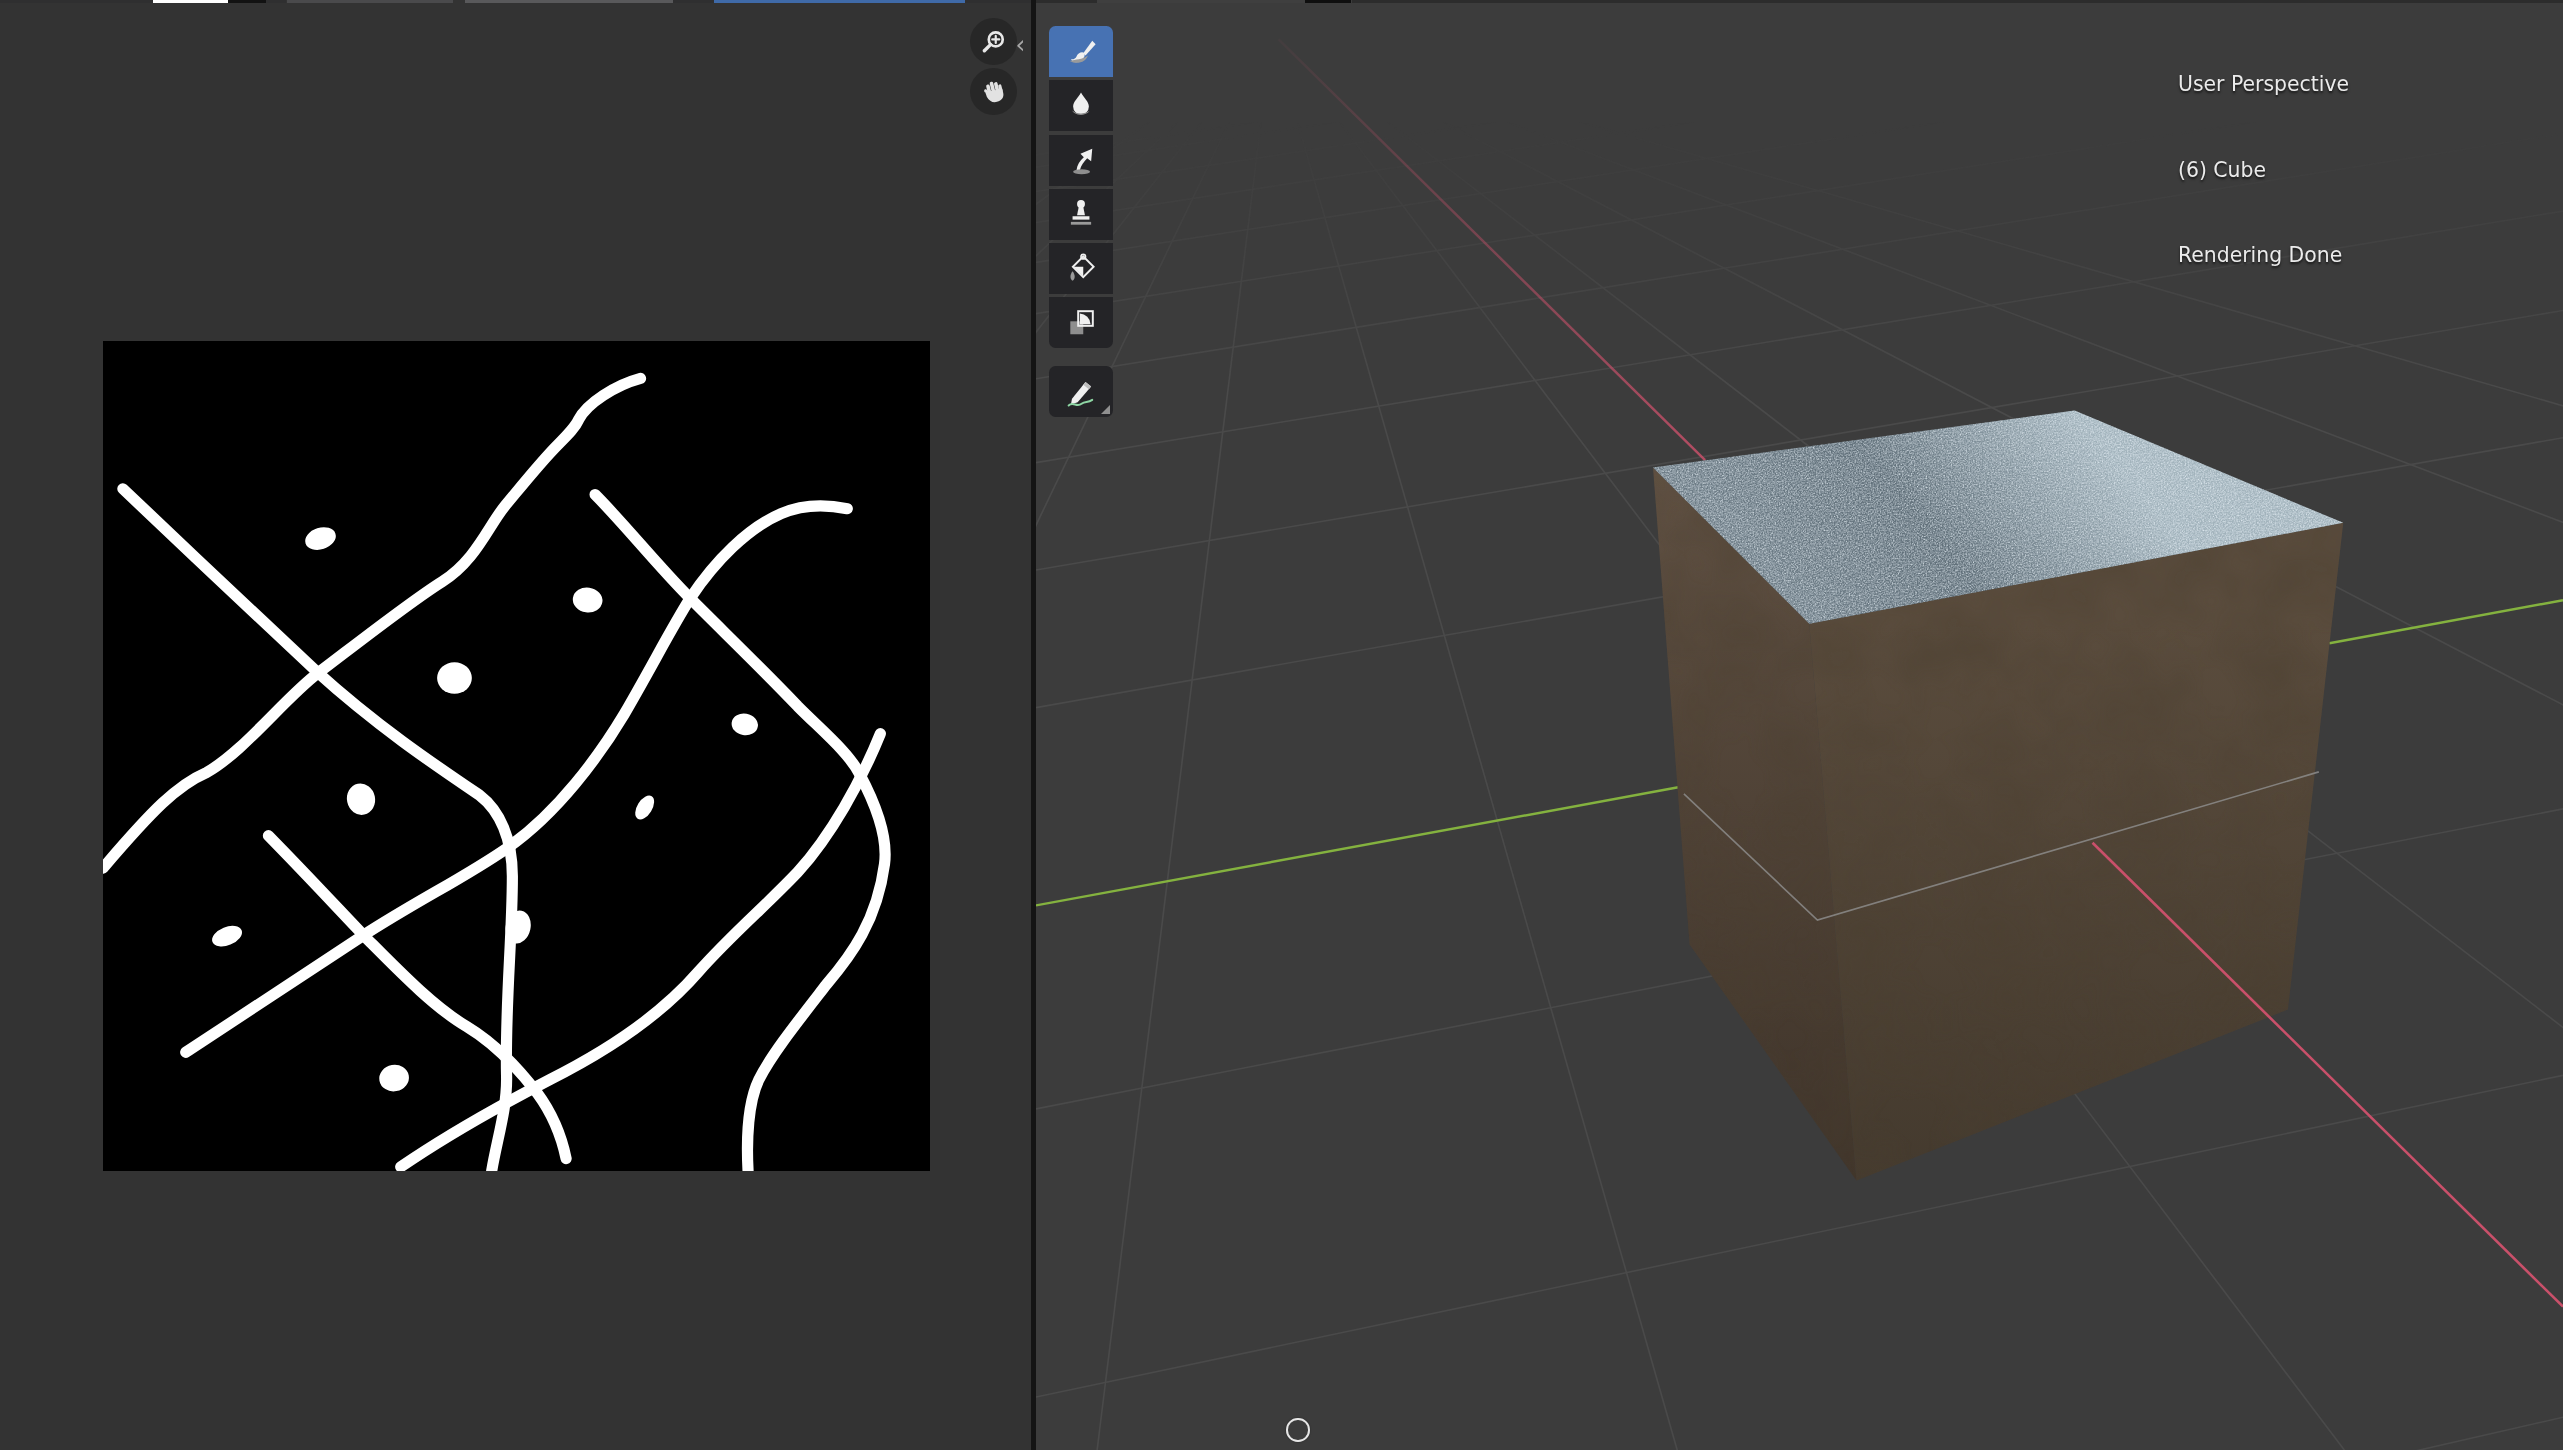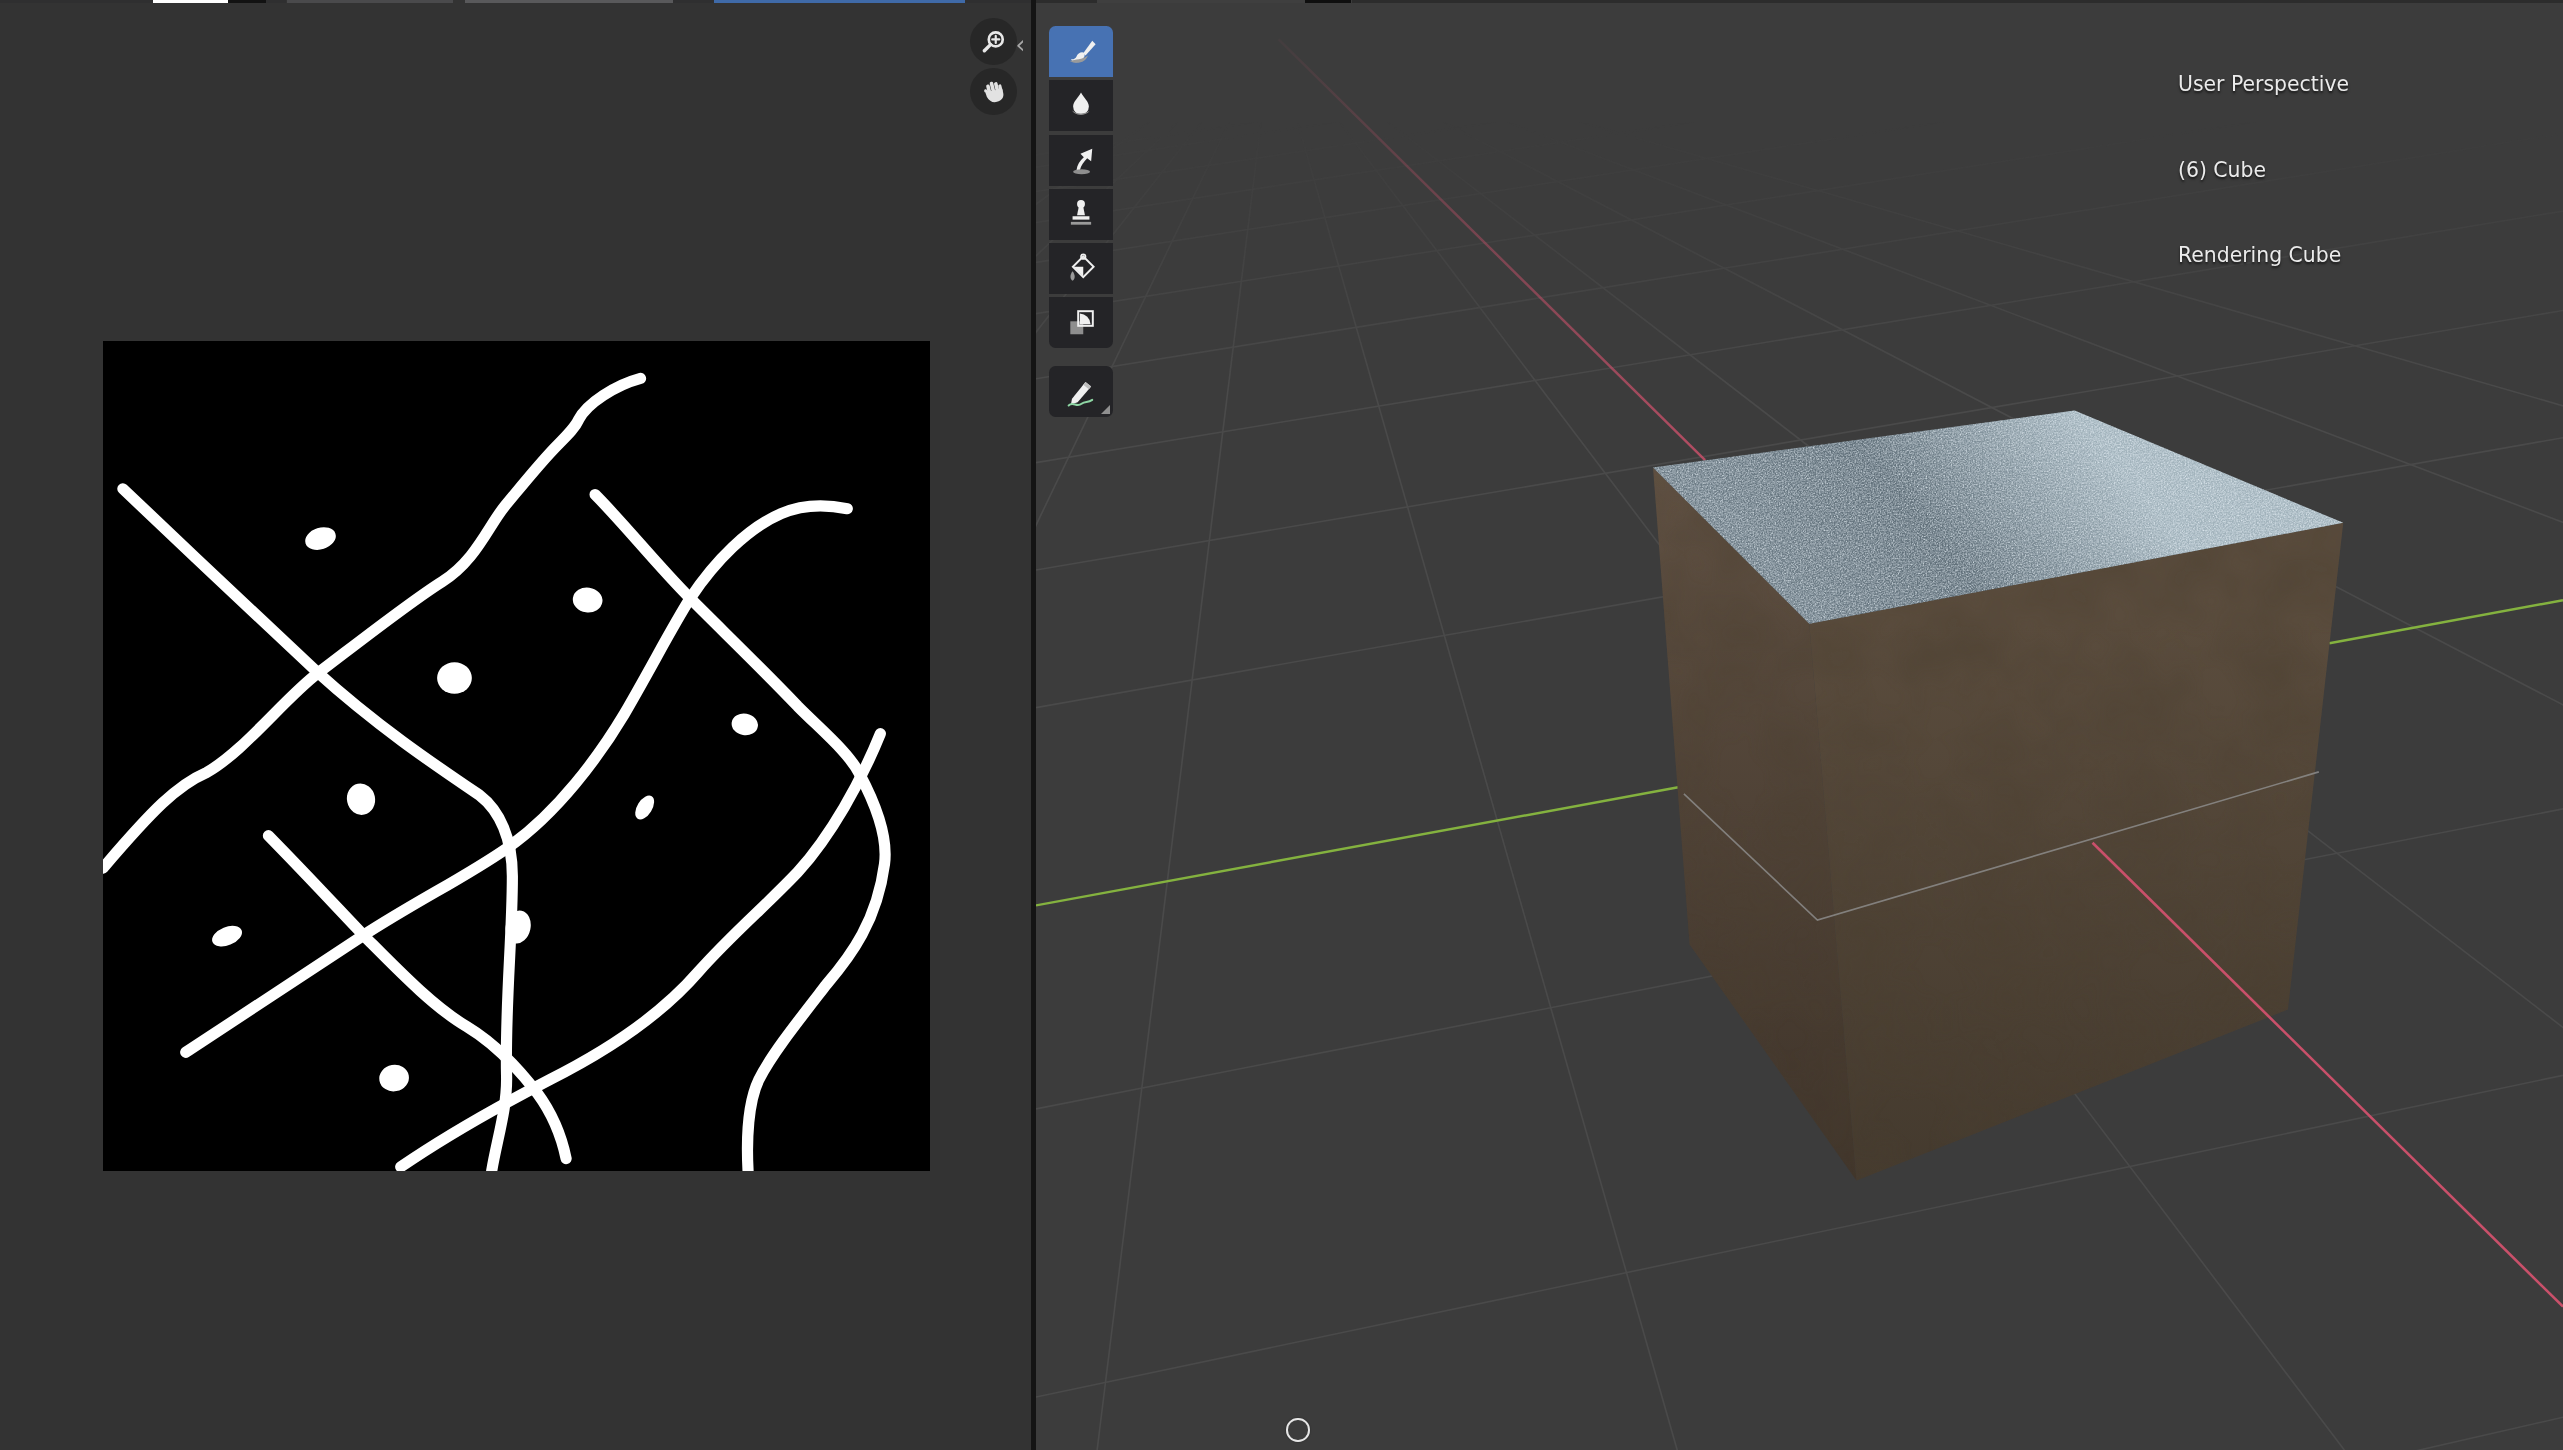--- a/index.html
+++ b/index.html
@@ -165,21 +165,21 @@
             <polygon points="2222,766 2878,642 2810,1240 2280,1450" fill="#241a12" filter="url(#mottle)" opacity="0.5"></polygon>
             <polygon points="2030,574 2548,504 2878,642 2222,766" fill="url(#topFace)"></polygon>
             <polygon points="2030,574 2548,504 2878,642 2222,766" fill="#ffffff" filter="url(#speckle)" opacity="0.85"></polygon>
           </g>
           <polyline points="2068,975 2232,1130 2848,948" fill="none" stroke="#909090" stroke-width="2" opacity="0.8"></polyline>
           <line x1="2570" y1="1035" x2="3148" y2="1605" stroke="#c9506a" stroke-width="3.2"></line>
         </svg></div>
     <div id="viewport-overlay-text">
       <div>User Perspective</div>
       <div>(6) Cube</div>
-      <div>Rendering Cube</div>
+      <div>Rendering Done</div>
     </div>
   </div>
 
   <div id="toolbar">
       <div class="tool-btn first selected" title="Draw" style="background: rgb(71, 114, 179);">
         <svg viewBox="0 0 64 64">
           <path d="M36 34 L52 12 L58 18 L40 38 Z" fill="#f0f0f0"></path>
           <path d="M38 34 C34 30 26 34 24 40 C22 45 16 46 14 44 C16 50 24 52 30 48 C36 44 40 40 38 34Z" fill="#f0f0f0"></path>
           <path d="M12 48 C22 44 34 46 44 38 C42 48 26 56 12 48Z" fill="#9a9a9a"></path>
         </svg>

